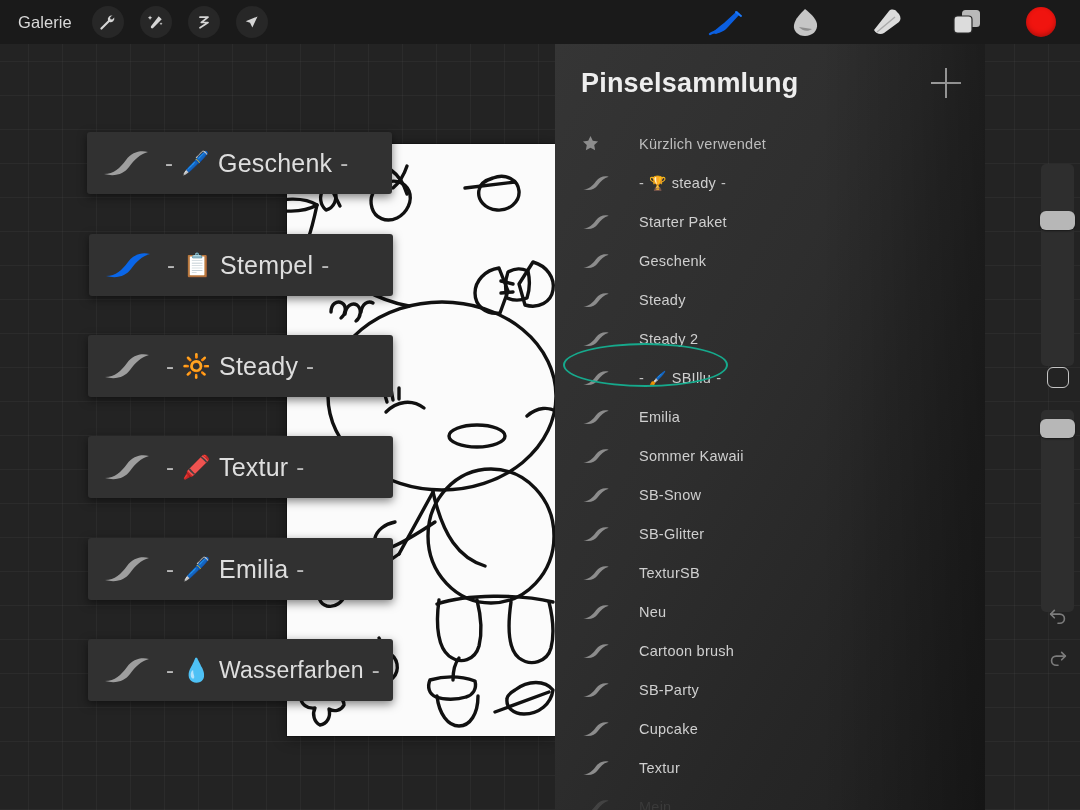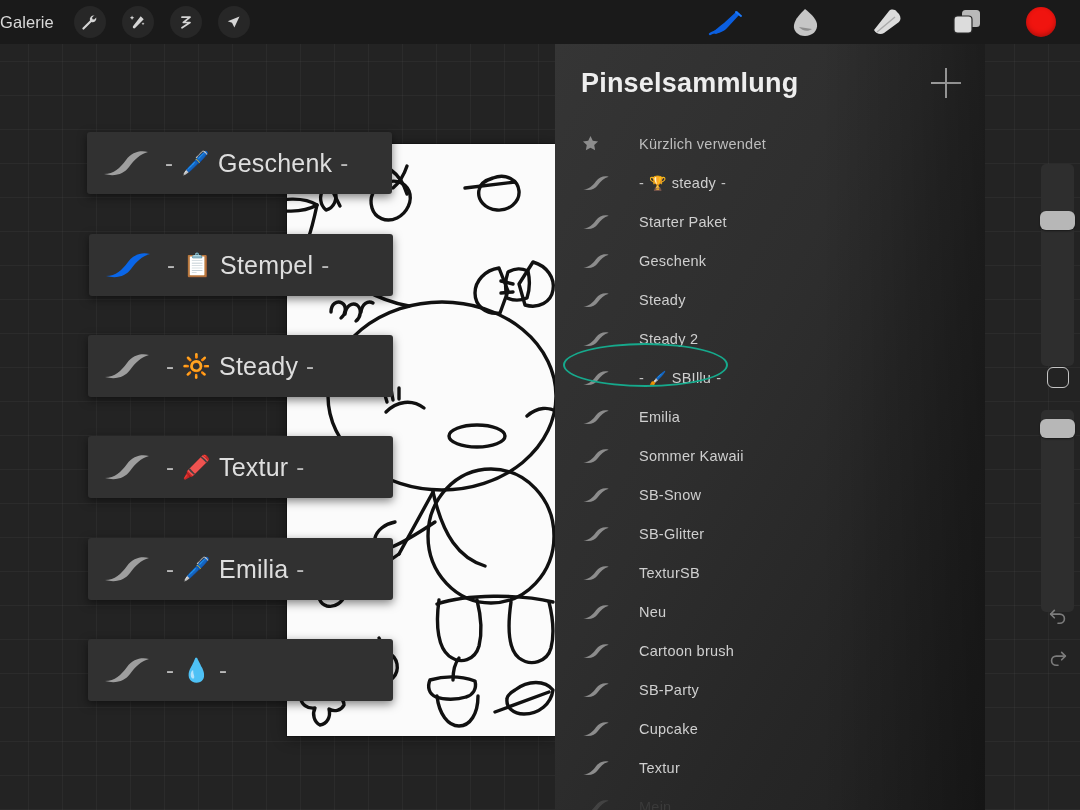--- a/index.html
+++ b/index.html
@@ -49,21 +49,21 @@
   
   .toolbar {
     position: absolute;
     left: 0; top: 0;
     width: 1080px; height: 44px;
     background: #1a1a1a;
     display: flex;
     align-items: center;
     z-index: 40;
   }
-  .tb-left { display: flex; align-items: center; gap: 16px; }
+  .tb-left { display: flex; align-items: center; gap: 16px; padding-left: 18px; }
   .tb-right { display: flex; align-items: center; gap: 38px; margin-left: auto; padding-right: 24px; }
 
   .gallery-label {
     color: #d9d9d9;
     font-size: 16.5px;
     letter-spacing: 0.1px;
     padding-right: 4px;
   }
 
   .tb-btn {
@@ -464,20 +464,21 @@
 
     <div class="setmenu-item" style="left:88px; top:595px; width:305px;">
       <span class="sm-stroke">
         <svg width="52" height="34" viewBox="0 0 52 34">
           <path d="M4 28 C14 28 20 22 26 14 C32 6 40 4 48 6 C40 8 34 14 29 21 C24 28 15 31 4 28 Z" fill="#9e9e9e"></path>
         </svg>
       </span>
       <span class="sm-text" style="font-size:23px">
         <span class="dash">-</span>
         <span class="emo">💧</span>
+        <span>Wasserfarben</span>
         <span class="dash">-</span>
       </span>
     </div>
   </div>
 
   <div class="library">
 
     <div class="lib-header">
       <span class="lib-title">Pinselsammlung</span>
       <span class="lib-add"></span>

